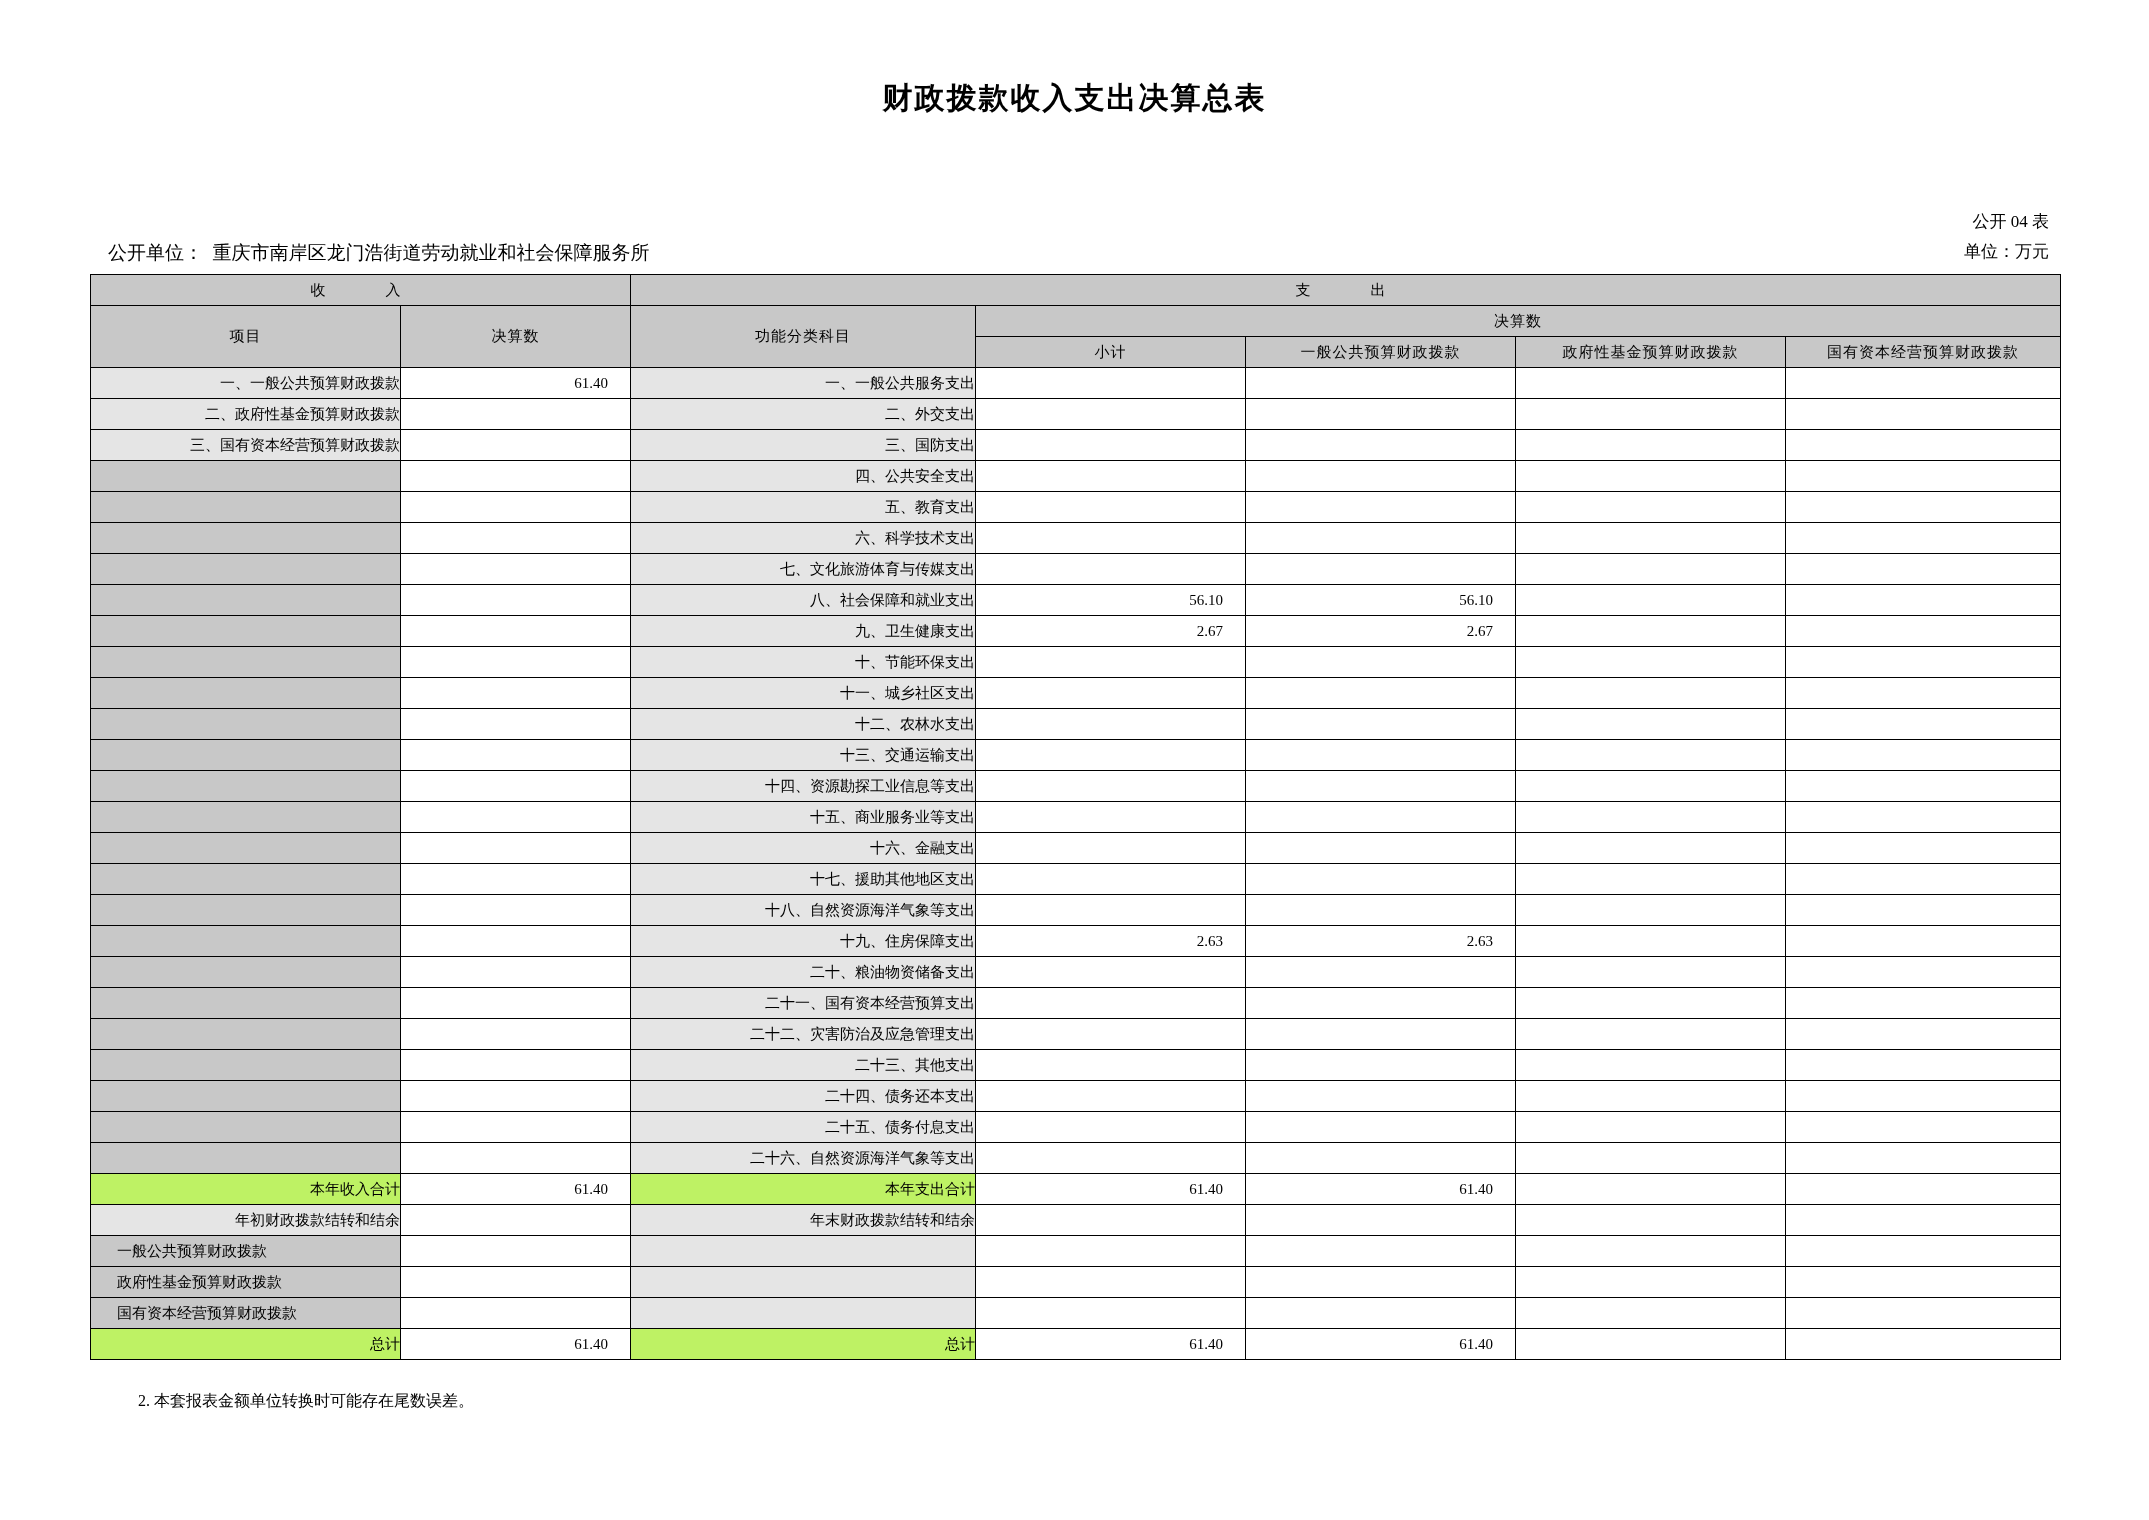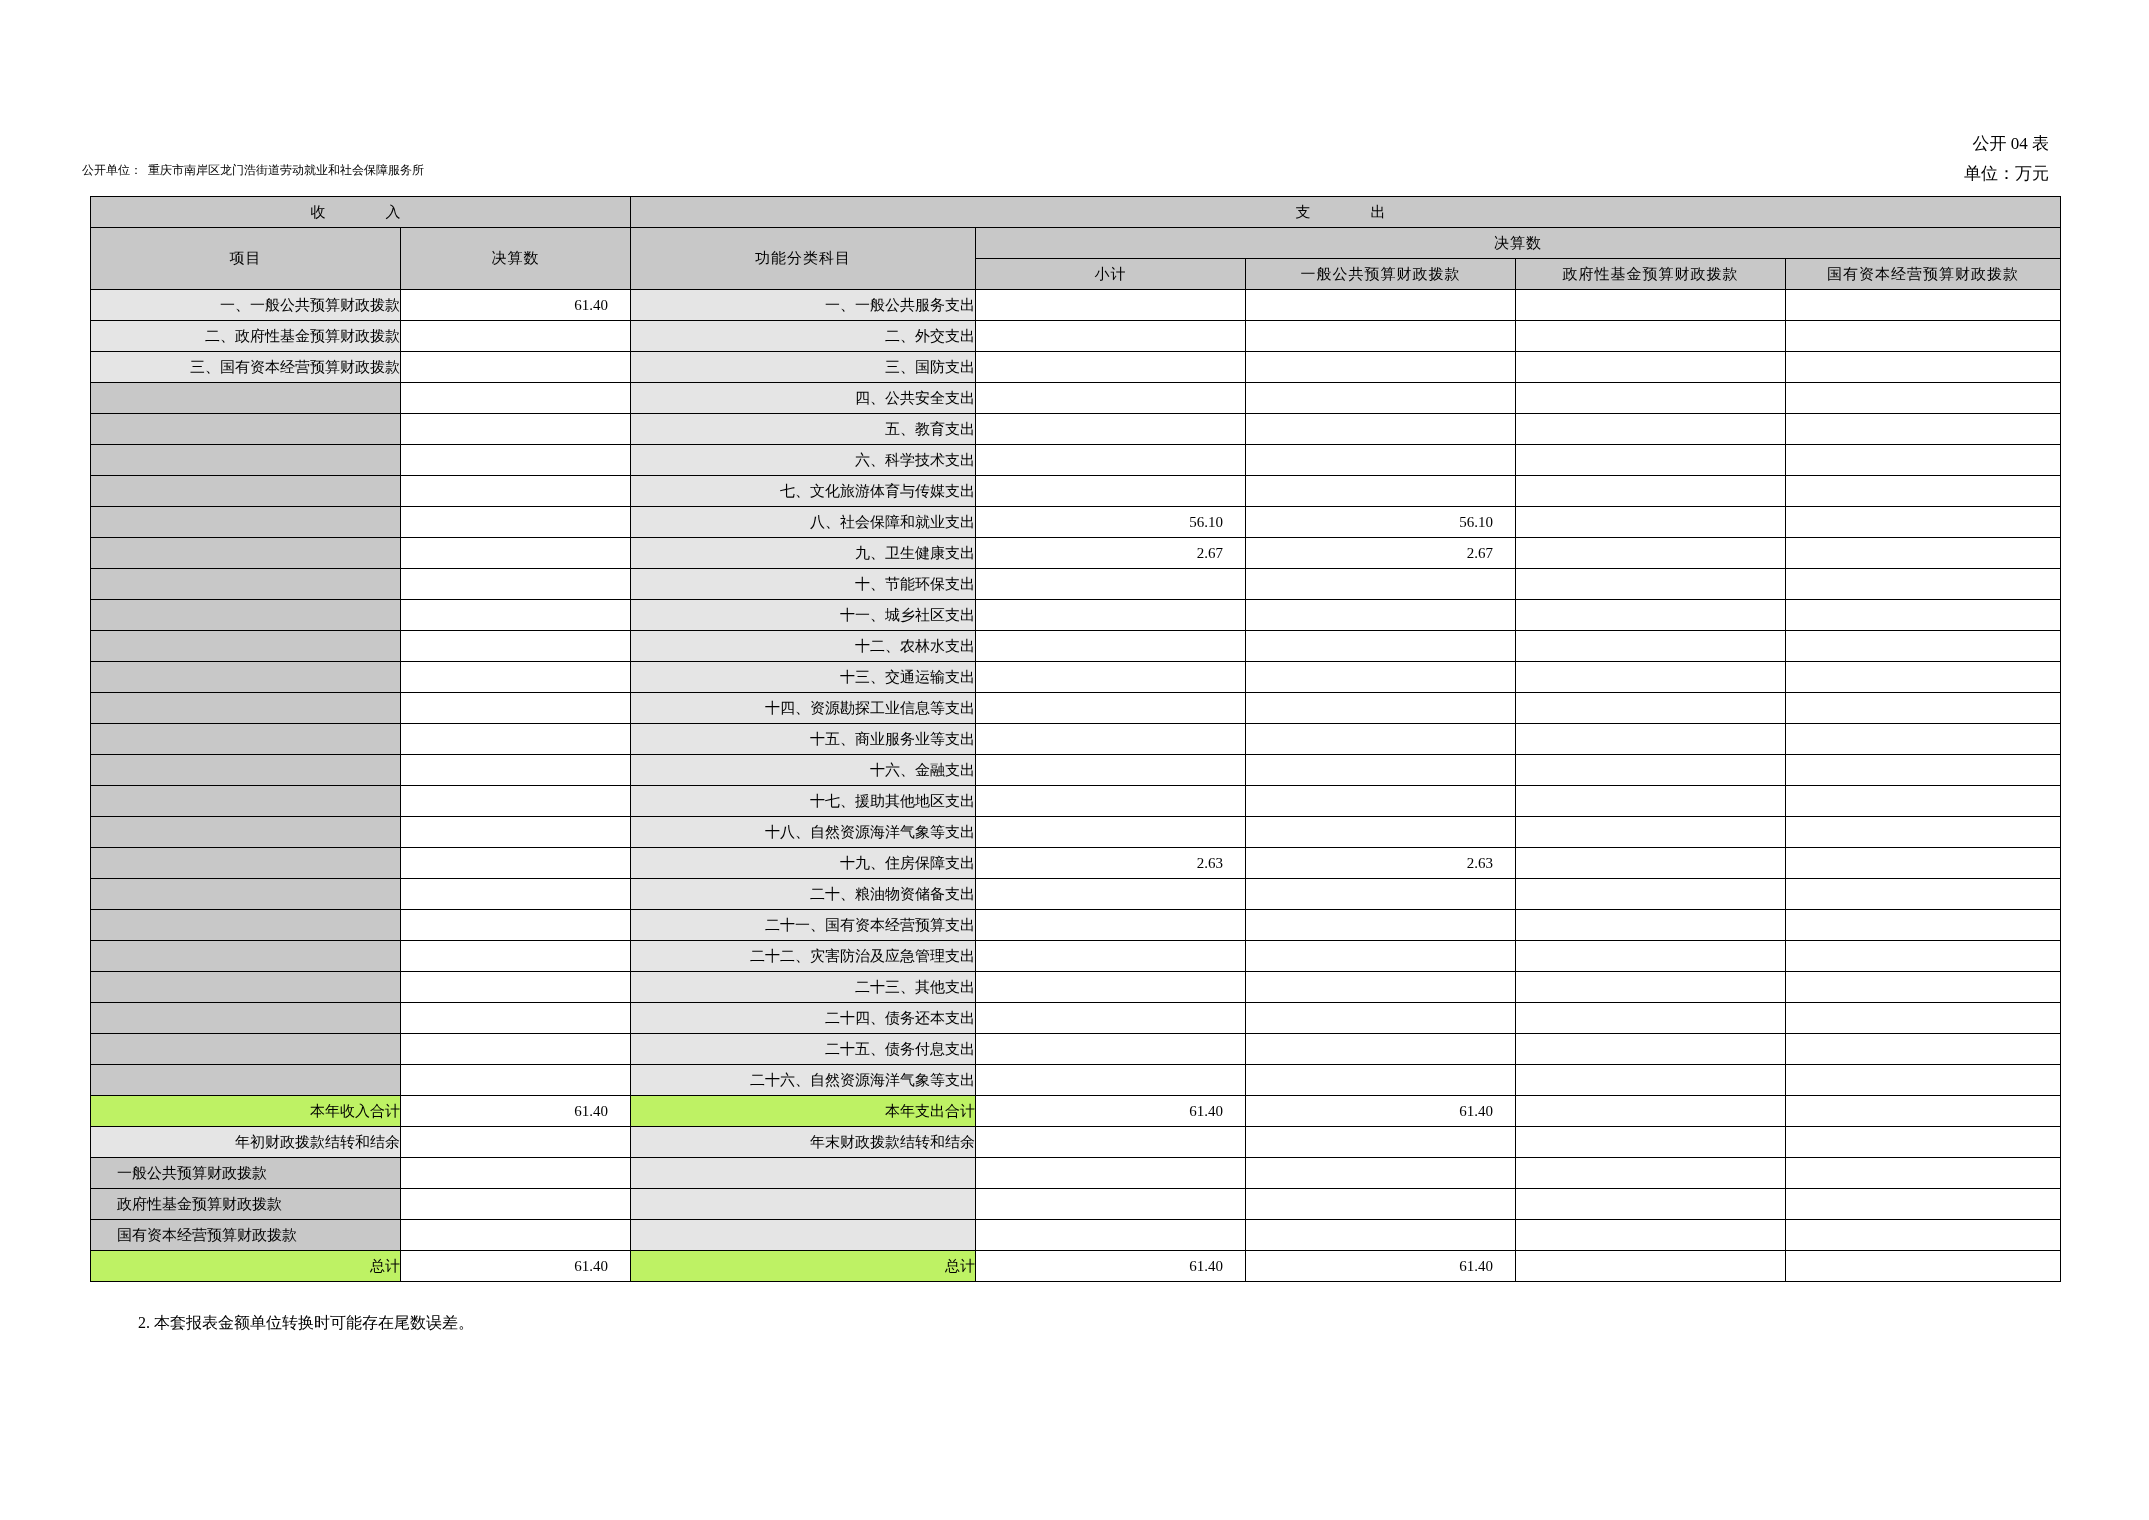--- a/index.html
+++ b/index.html
@@ -35,23 +35,23 @@
     font-size: 17px;
   }
   .meta-right-2 {
     position: absolute;
     right: 100px;
     top: 162px;
     font-size: 17px;
   }
   .meta-left {
     position: absolute;
-    left: 82px;
+    left: 108px;
     top: 162px;
-    font-size: 12px;
+    font-size: 19px;
   }
   table.main {
     position: absolute;
     left: 90px;
     top: 196px;
     border-collapse: collapse;
     width: 1970px;
     table-layout: fixed;
     font-size: 15px;
   }
@@ -115,20 +115,21 @@
   col.c4 { width: 270px; }
   col.c5 { width: 270px; }
   col.c6 { width: 270px; }
   col.c7 { width: 275px; }
 </style>
 </head>
 <body>
 
 <div class="page">
 
+  <div class="doc-title">财政拨款收入支出决算总表</div>
 
   <div class="meta-right-1">公开 04 表</div>
   <div class="meta-right-2">单位：万元</div>
   <div class="meta-left">
     <span>公开单位：</span>&nbsp;
     <span>重庆市南岸区龙门浩街道劳动就业和社会保障服务所</span>
   </div>
 
   <table class="main">
     <colgroup>

